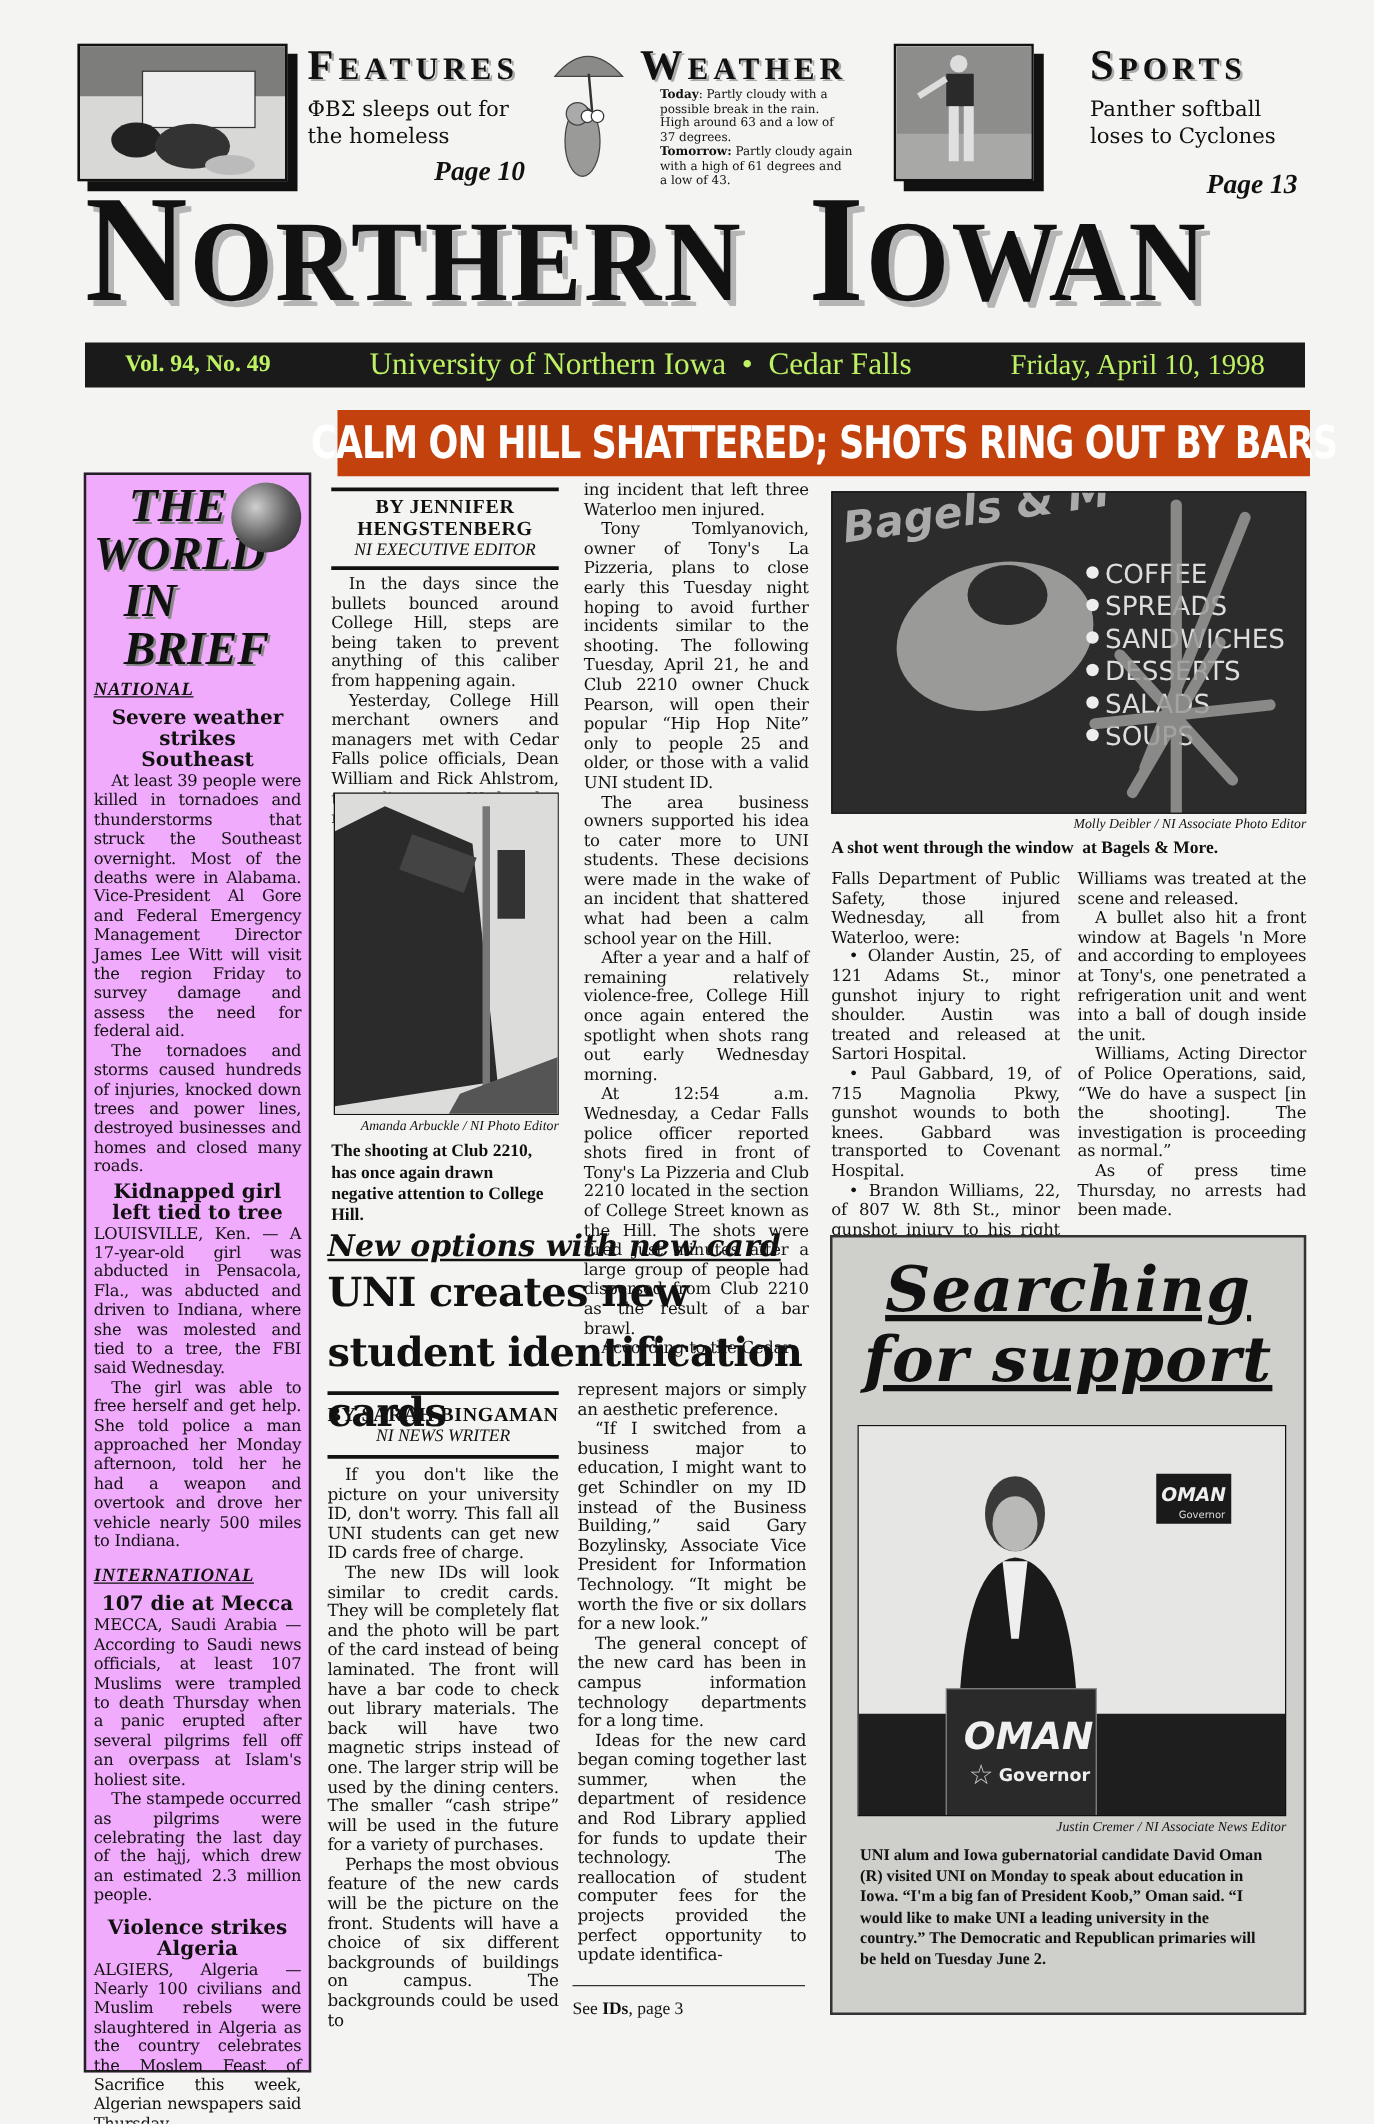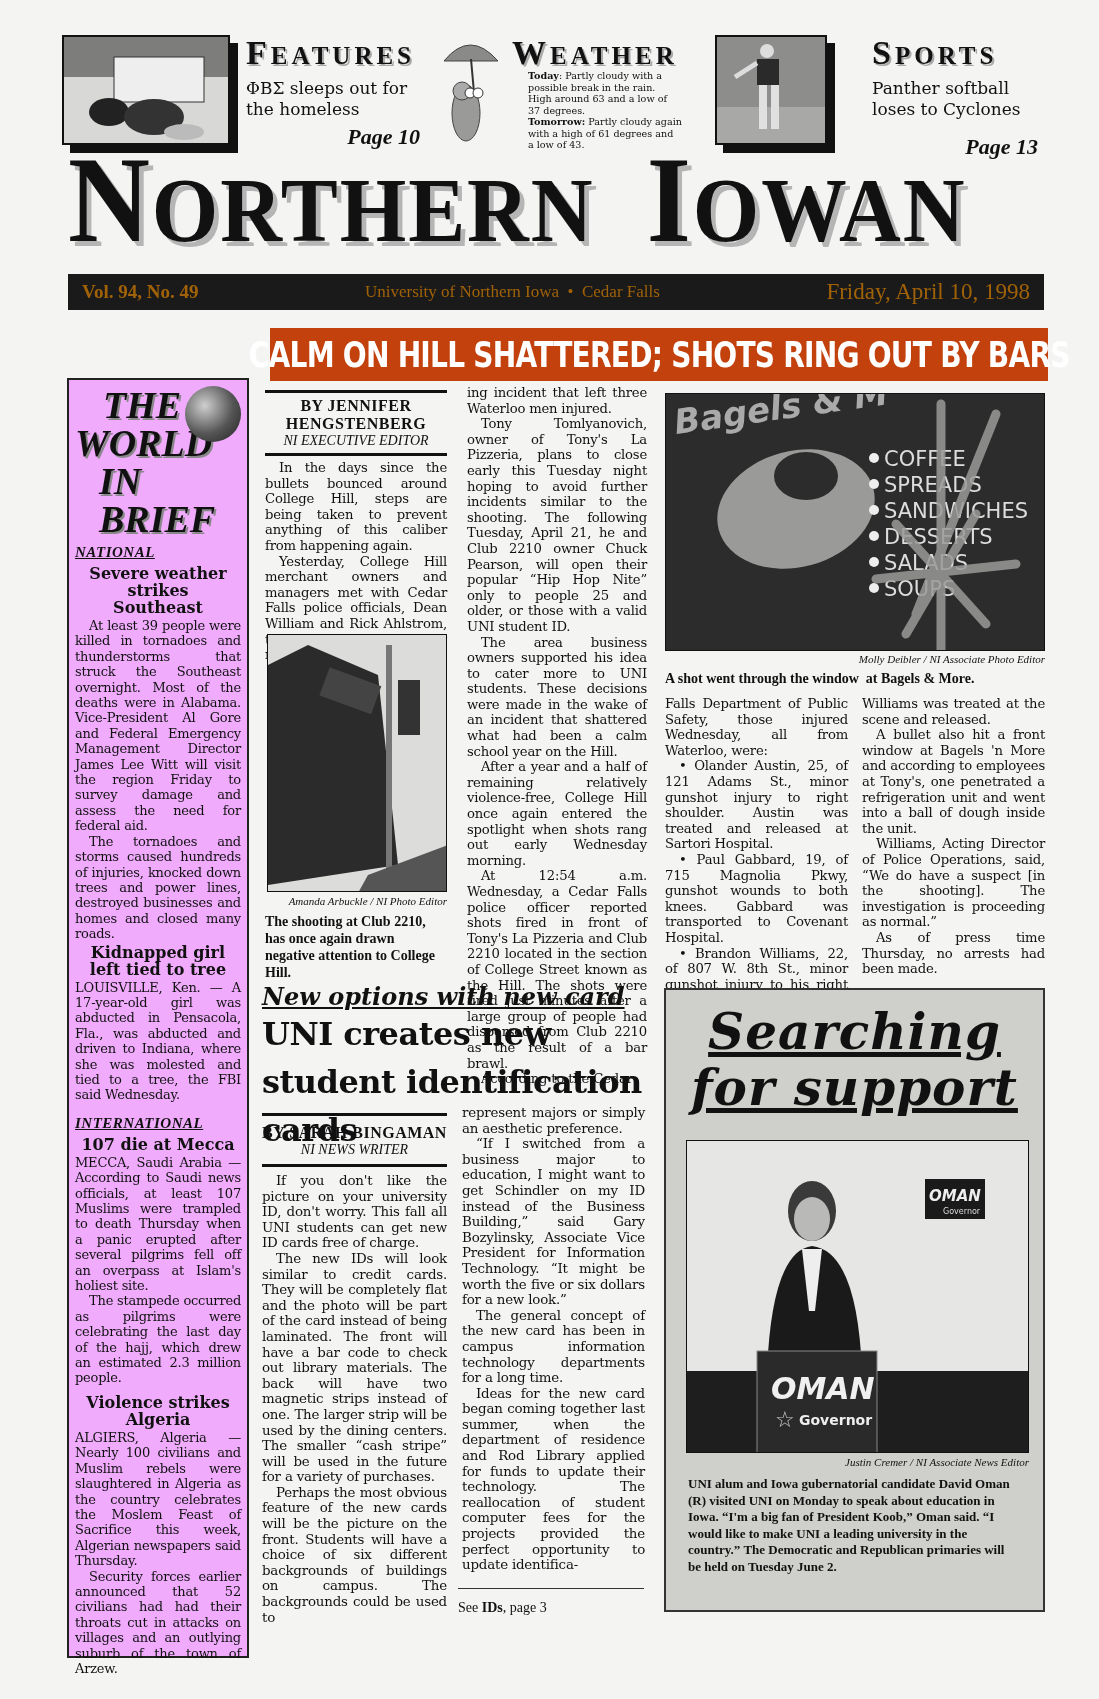--- a/index.html
+++ b/index.html
@@ -16,21 +16,21 @@
   .teaser-title .cap { font-size: 34px; }
   .teaser-title .sc { font-size: 25px; }
   .teaser-blurb { font-family: "DejaVu Serif", serif; font-size: 17px; line-height: 21px; }
   .teaser-page { font-family: "Liberation Serif", serif; font-style: italic; font-weight: bold; font-size: 22px; }
 
   
   .masthead { font-family: "Liberation Serif", serif; font-weight: bold; color: #111; text-shadow: 5px 5px 0 #b5b5b5; white-space: nowrap; letter-spacing: 2px; }
   .masthead .big { font-size: 122px; }
   .masthead .sm { font-size: 92px; }
 
-  .infobar { background: #1a1a1a; color: #a16207; display: flex; align-items: center; justify-content: space-between; padding: 0 14px; }
+  .infobar { background: #1a1a1a; color: #bef264; display: flex; align-items: center; justify-content: space-between; padding: 0 32px; }
 
   
   .brief { background: #f0abfc; border: 2px solid #222; margin-top: 44px; }
   .brief-title { font-family: "Liberation Serif", serif; font-style: italic; font-weight: bold; font-size: 38px; line-height: 38px; text-shadow: 2px 2px 0 #888; }
   .brief-sec { font-family: "Liberation Serif", serif; font-style: italic; font-weight: bold; font-size: 15px; text-decoration: underline; letter-spacing: 0.5px; }
   .brief-head { font-family: "DejaVu Serif", serif; font-weight: bold; font-size: 16px; line-height: 17px; text-align: center; }
   .brief .body-text { font-size: 13px; line-height: 15.4px; }
 
   .banner { background: #c2410c; color: #fff; display: flex; align-items: center; justify-content: center; font-family: "DejaVu Sans", sans-serif; font-weight: bold; font-size: 36px; letter-spacing: -1px; transform-origin: left; }
 
@@ -100,41 +100,42 @@
   <div class="teaser-page" style="text-align:right;margin-top:14px;margin-right:4px;">Page 13</div>
 </div>
 
 <div class="abs masthead" style="left:68px;top:146px;width:966px;height:108px;line-height:108px;display:flex;justify-content:space-between;transform:scaleX(0.93);transform-origin:left;">
   <span><span class="big">N</span><span class="sm">ORTHERN</span></span>
   <span style="margin-left:56px;"><span class="big">I</span><span class="sm">OWAN</span></span>
 </div>
 
 <div class="abs infobar" style="left:68px;top:274px;width:976px;height:36px;">
   <span style="font-family:'Liberation Serif',serif;font-weight:bold;font-size:19px;">Vol. 94, No. 49</span>
-  <span style="font-family:'Liberation Serif',serif;font-size:17px;white-space:pre;">University of Northern Iowa  •  Cedar Falls</span>
+  <span style="font-family:'Liberation Serif',serif;font-size:25px;white-space:pre;">University of Northern Iowa  •  Cedar Falls</span>
   <span style="font-family:'Liberation Serif',serif;font-weight:normal;font-size:23px;text-align:center;">Friday, April 10, 1998</span>
 </div>
 
 <div class="abs brief" style="left:67px;top:334px;width:182px;height:1280px;padding:6px 6px 0 6px;">
   <div style="position:absolute;right:6px;top:6px;width:56px;height:56px;border-radius:50%;background:radial-gradient(circle at 35% 35%,#cfcfcf,#555 55%,#222);"></div>
   <div class="brief-title" style="padding-left:22px;">
     <div style="padding-left:6px;">THE</div>
     <div style="margin-left:-22px;">WORLD</div>
     <div style="padding-left:2px;">IN BRIEF</div>
   </div>
 
   <div class="brief-sec" style="margin-top:6px;">NATIONAL</div>
   <div class="brief-head" style="margin:4px 6px 2px;">Severe weather strikes Southeast</div>
   <div class="body-text">
     <p>At least 39 people were killed in tornadoes and thunderstorms that struck the Southeast overnight. Most of the deaths were in Alabama. Vice-President Al Gore and Federal Emergency Management Director James Lee Witt will visit the region Friday to survey damage and assess the need for federal aid.</p>
     <p>The tornadoes and storms caused hundreds of injuries, knocked down trees and power lines, destroyed businesses and homes and closed many roads.</p>
   </div>
   <div class="brief-head" style="margin:2px 6px 2px;">Kidnapped girl left tied to tree</div>
   <div class="body-text">
     <p class="noind">LOUISVILLE, Ken. — A 17-year-old girl was abducted in Pensacola, Fla., was abducted and driven to Indiana, where she was molested and tied to a tree, the FBI said Wednesday.</p>
+    <p>The girl was able to free herself and get help. She told police a man approached her Monday afternoon, told her he had a weapon and overtook and drove her vehicle nearly 500 miles to Indiana.</p>
   </div>
 
   <div class="brief-sec" style="margin-top:12px;">INTERNATIONAL</div>
   <div class="brief-head" style="margin:4px 6px 2px;">107 die at Mecca</div>
   <div class="body-text">
     <p class="noind">MECCA, Saudi Arabia — According to Saudi news officials, at least 107 Muslims were trampled to death Thursday when a panic erupted after several pilgrims fell off an overpass at Islam's holiest site.</p>
     <p>The stampede occurred as pilgrims were celebrating the last day of the hajj, which drew an estimated 2.3 million people.</p>
   </div>
   <div class="brief-head" style="margin:8px 6px 2px;">Violence strikes Algeria</div>
   <div class="body-text">

